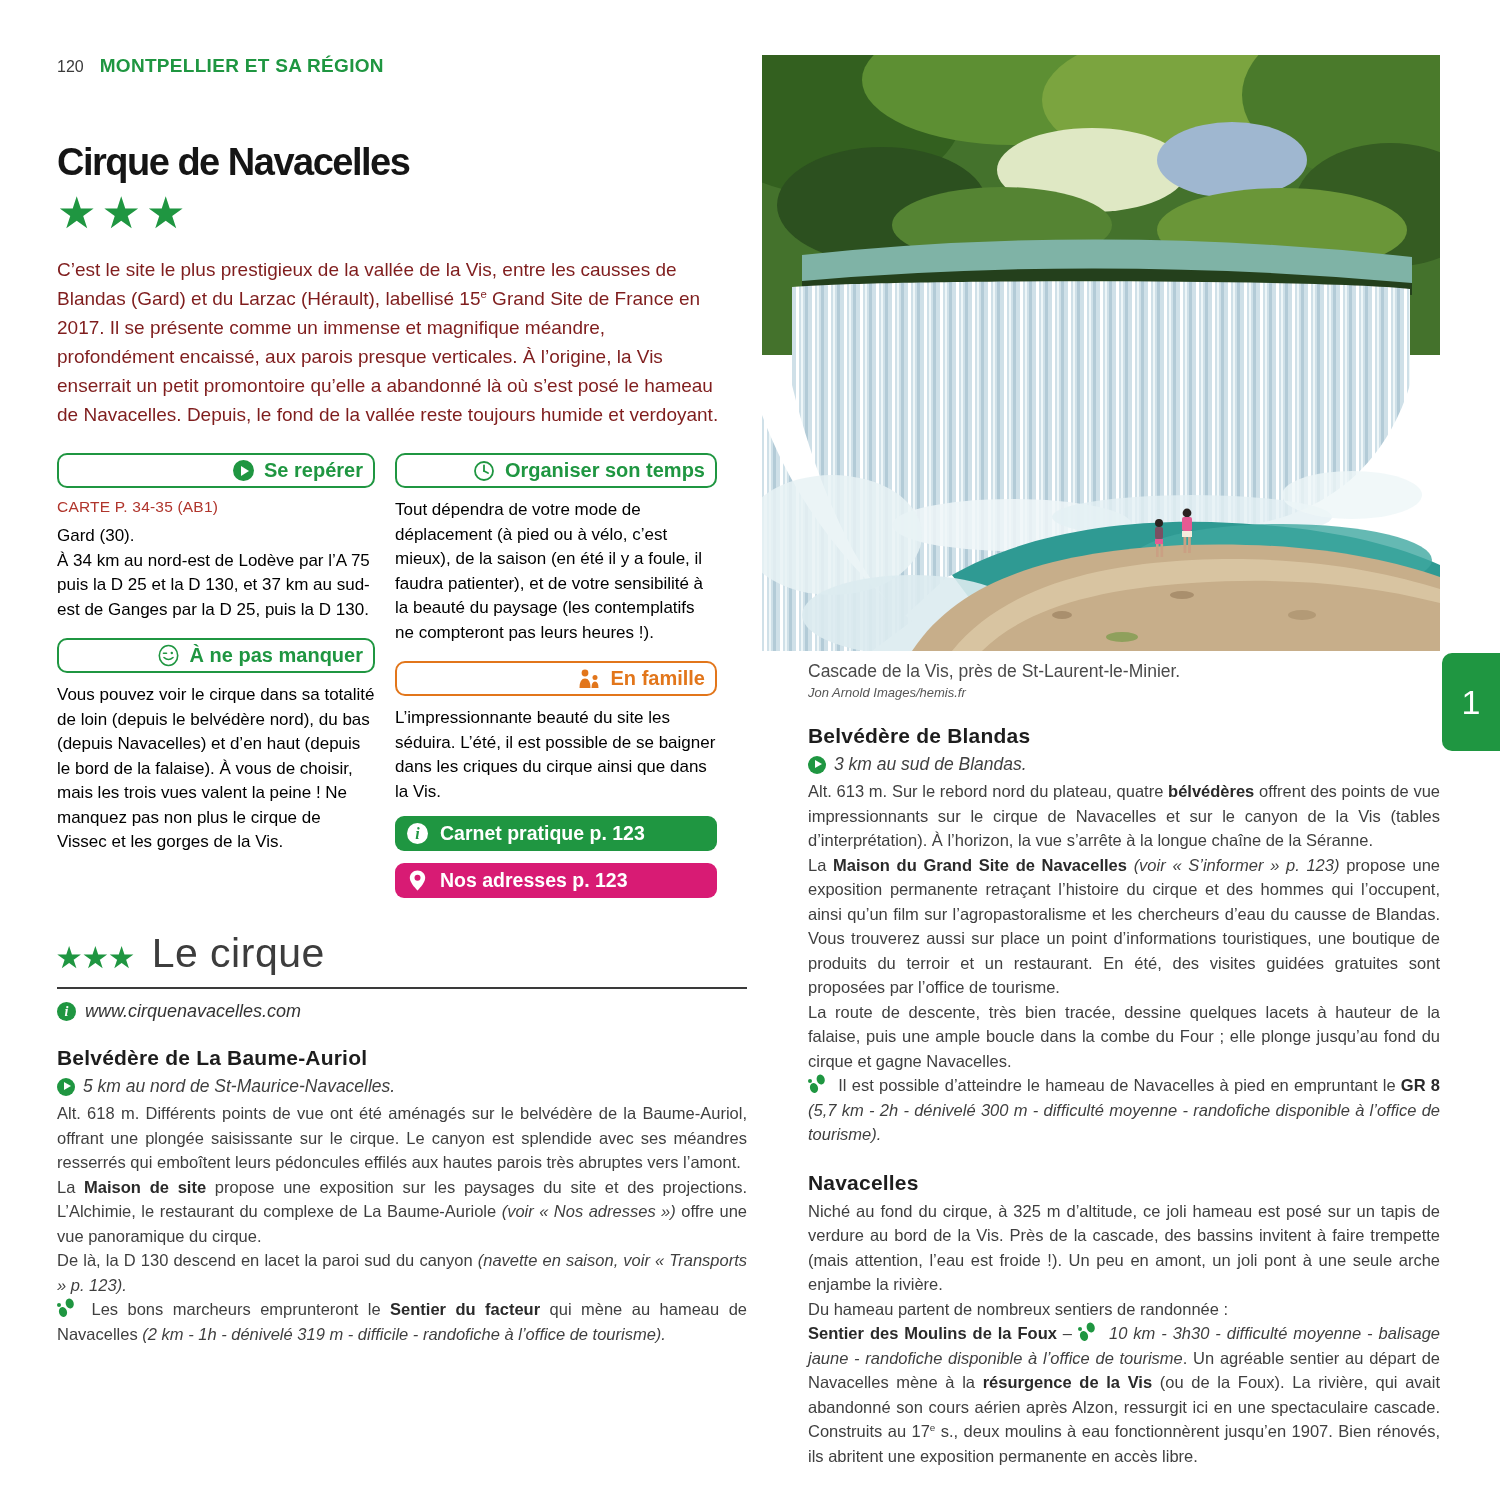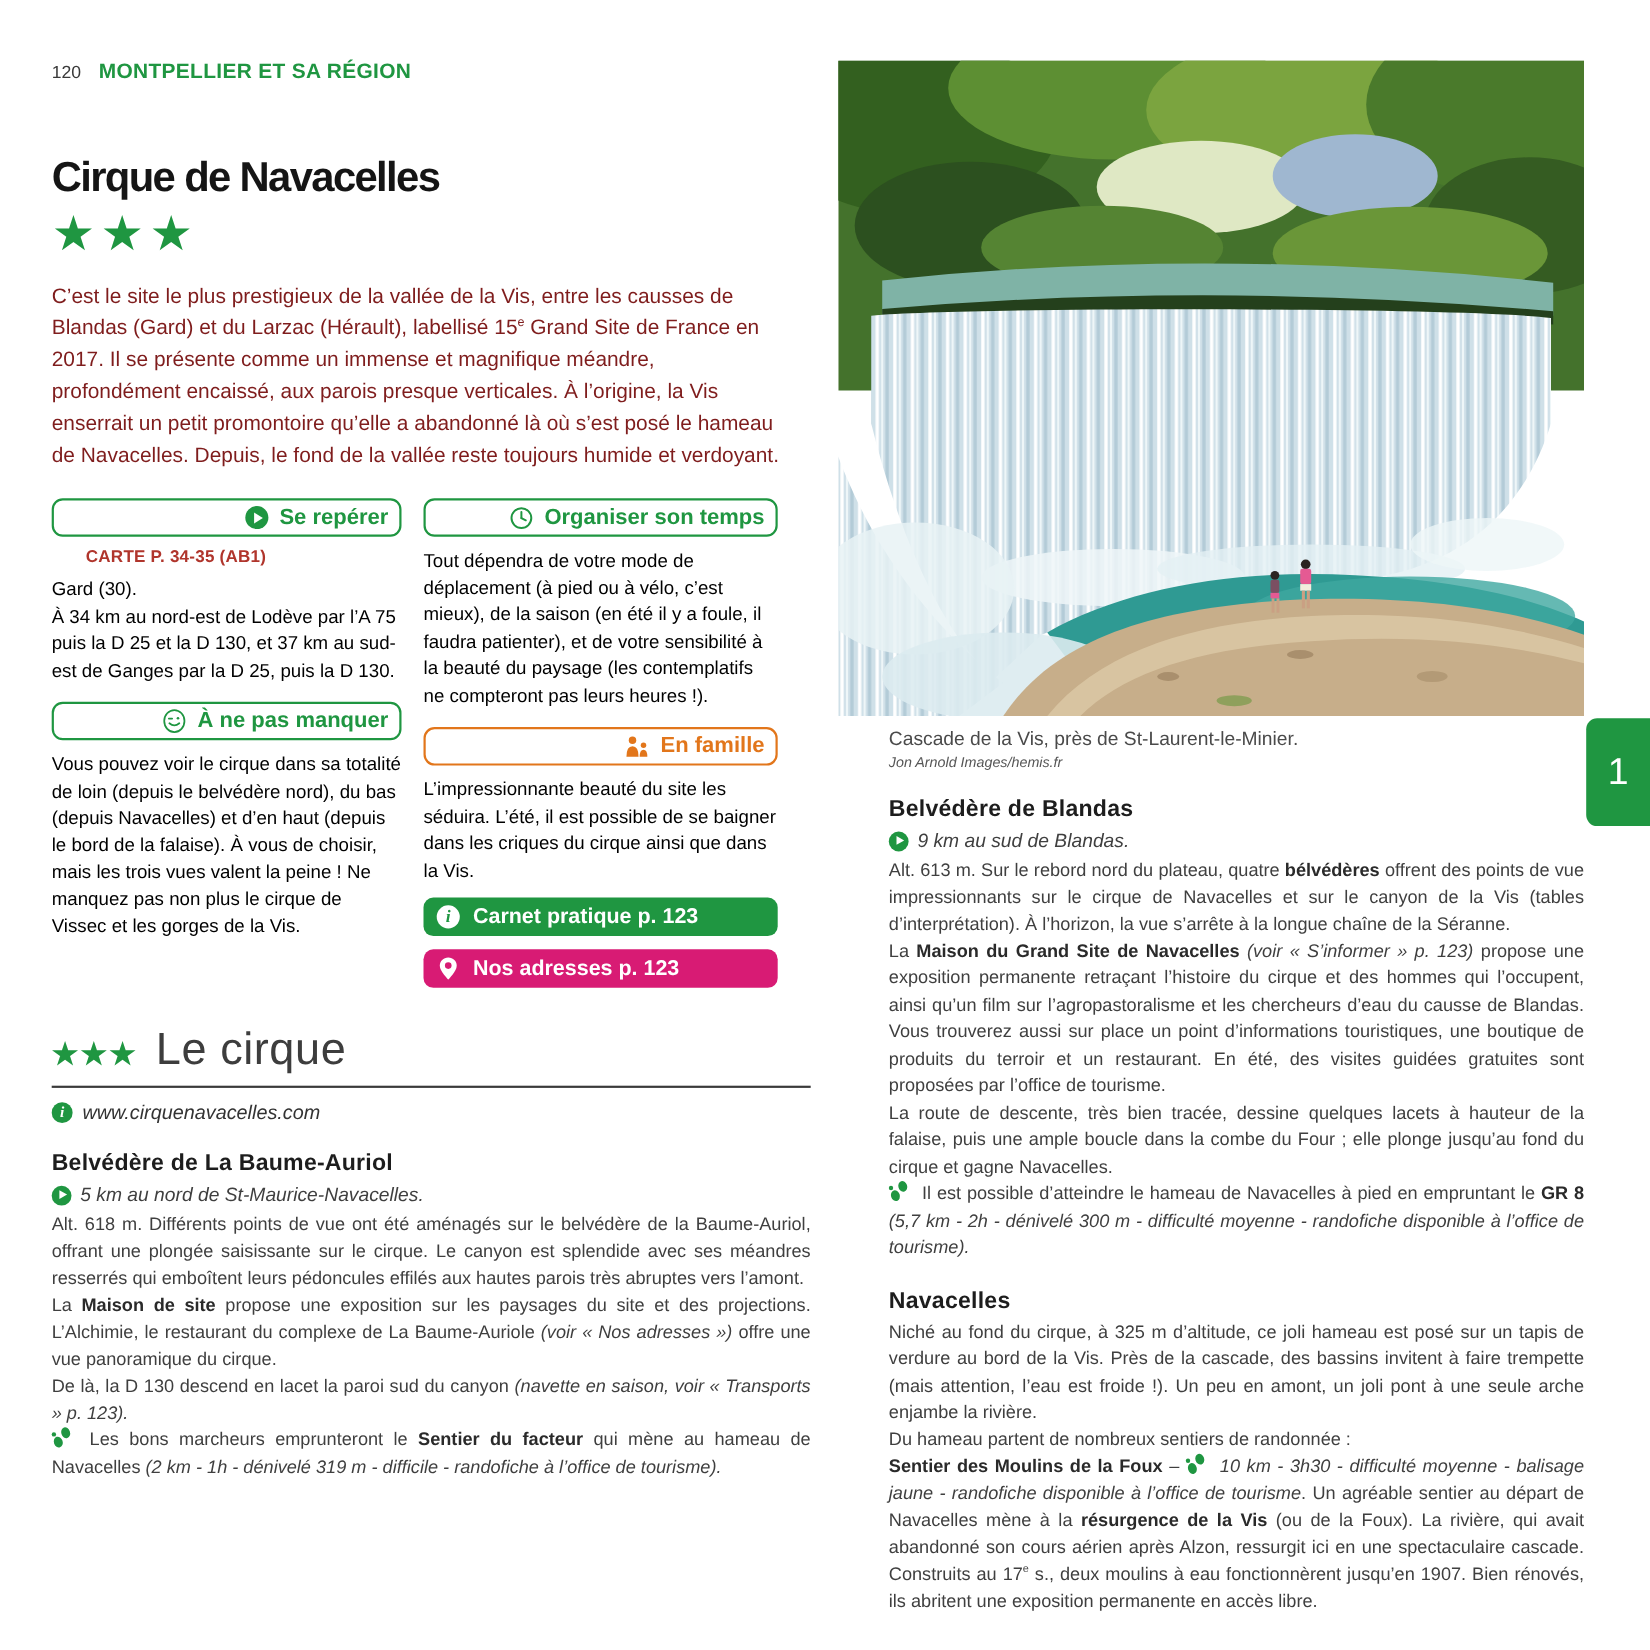--- a/index.html
+++ b/index.html
@@ -4,33 +4,33 @@
 <style>
   html,body{margin:0;padding:0;}
   body{width:1500px;height:1500px;position:relative;background:#ffffff;
        font-family:"Liberation Sans",sans-serif;color:#3f3f3f;
        -webkit-font-smoothing:antialiased;overflow:hidden;}
   .b{font-weight:bold;color:#2a2a2a;}
   .i{font-style:italic;}
   sup{font-size:60%;line-height:0;}
 
   
-  .left-col{position:absolute;left:47px;top:55px;width:690px;}
+  .left-col{position:absolute;left:57px;top:55px;width:690px;}
   .page-header{display:flex;align-items:baseline;gap:16px;}
   .page-num{font-size:16px;color:#3a3a3a;}
   .section-title{font-size:19px;font-weight:bold;color:var(--green);letter-spacing:.3px;}
   .main-title{margin-top:66px;font-size:38px;font-weight:bold;color:#151515;letter-spacing:-1.5px;line-height:1;}
   .title-stars{margin-top:10px;font-size:44px;line-height:1;color:var(--green);letter-spacing:5px;}
   .intro{margin-top:20px;width:665px;font-size:19px;line-height:29px;color:#7f1d1d;}
 
   .boxes-grid{margin-top:24px;display:grid;grid-template-columns:318px 322px;column-gap:20px;align-items:start;}
   .info-box-title{display:flex;align-items:center;gap:10px;border:2px solid var(--green);
       border-radius:10px;padding:4px 10px;color:var(--green);font-weight:bold;font-size:20px;justify-content:flex-end;}
   .info-box-title.orange{border-color:var(--orange);color:var(--orange);}
-  .map-ref{margin-top:10px;font-size:15.5px;font-weight:bold;color:var(--red);letter-spacing:.2px;margin-left:31px;}
+  .map-ref{margin-top:10px;font-size:15.5px;font-weight:normal;color:var(--red);letter-spacing:.2px;}
   .box-text{margin-top:8px;font-size:17px;line-height:24.5px;color:#000000;}
   .box-text.mt{margin-top:10px;}
   .gap-above{margin-top:16px;}
 
   .cta-btn{margin-top:12px;display:flex;align-items:center;gap:12px;border-radius:9px;
       padding:6px 12px;color:#fff;font-weight:bold;font-size:19.5px;cursor:pointer;}
   .cta-btn.green{background:var(--green);}
   .cta-btn.pink{background:var(--pink);}
 
   
@@ -255,21 +255,21 @@
     </svg>
   </div>
 
   <div class="caption">Cascade de la Vis, près de St-Laurent-le-Minier.</div>
   <div class="credit">Jon Arnold Images/hemis.fr</div>
 
   <div class="right-text">
     <h3 class="sub-head">Belvédère de Blandas</h3>
     <div class="loc-line">
       <span class="play-bullet"></span>
-      <span class="i">9 km au sud de Blandas.</span>
+      <span class="i">3 km au sud de Blandas.</span>
     </div>
     <p class="body-just"><span>Alt. 613 m. Sur le rebord nord du plateau, quatre </span><span class="b">bélvédères</span><span> offrent des points de vue impressionnants sur le cirque de Navacelles et sur le canyon de la Vis (tables d’interprétation). À l’horizon, la vue s’arrête à la longue chaîne de la Séranne.</span></p>
     <p class="body-just"><span>La </span><span class="b">Maison du Grand Site de Navacelles</span><span> </span><span class="i">(voir « S’informer » p. 123)</span><span> propose une exposition permanente retraçant l’histoire du cirque et des hommes qui l’occupent, ainsi qu’un film sur l’agropastoralisme et les chercheurs d’eau du causse de Blandas. Vous trouverez aussi sur place un point d’informations touristiques, une boutique de produits du terroir et un restaurant. En été, des visites guidées gratuites sont proposées par l’office de tourisme.</span></p>
     <p class="body-just"><span>La route de descente, très bien tracée, dessine quelques lacets à hauteur de la falaise, puis une ample boucle dans la combe du Four ; elle plonge jusqu’au fond du cirque et gagne Navacelles.</span></p>
     <p class="body-just"><span class="inline-icon footprints"></span><span> Il est possible d’atteindre le hameau de Navacelles à pied en empruntant le </span><span class="b">GR 8</span><span> </span><span class="i">(5,7 km - 2h - dénivelé 300 m - difficulté moyenne - randofiche disponible à l’office de tourisme).</span></p>
 
     <h3 class="sub-head">Navacelles</h3>
     <p class="body-just"><span>Niché au fond du cirque, à 325 m d’altitude, ce joli hameau est posé sur un tapis de verdure au bord de la Vis. Près de la cascade, des bassins invitent à faire trempette (mais attention, l’eau est froide !). Un peu en amont, un joli pont à une seule arche enjambe la rivière.</span></p>
     <p class="body-just"><span>Du hameau partent de nombreux sentiers de randonnée :</span></p>
     <p class="body-just"><span class="b">Sentier des Moulins de la Foux</span><span> – </span><span class="inline-icon footprints"></span><span> </span><span class="i">10 km - 3h30 - difficulté moyenne - balisage jaune - randofiche disponible à l’office de tourisme</span><span>. Un agréable sentier au départ de Navacelles mène à la </span><span class="b">résurgence de la Vis</span><span> (ou de la Foux). La rivière, qui avait abandonné son cours aérien après Alzon, ressurgit ici en une spectaculaire cascade. Construits au 17</span><sup>e</sup><span> s., deux moulins à eau fonctionnèrent jusqu’en 1907. Bien rénovés, ils abritent une exposition permanente en accès libre.</span></p>

